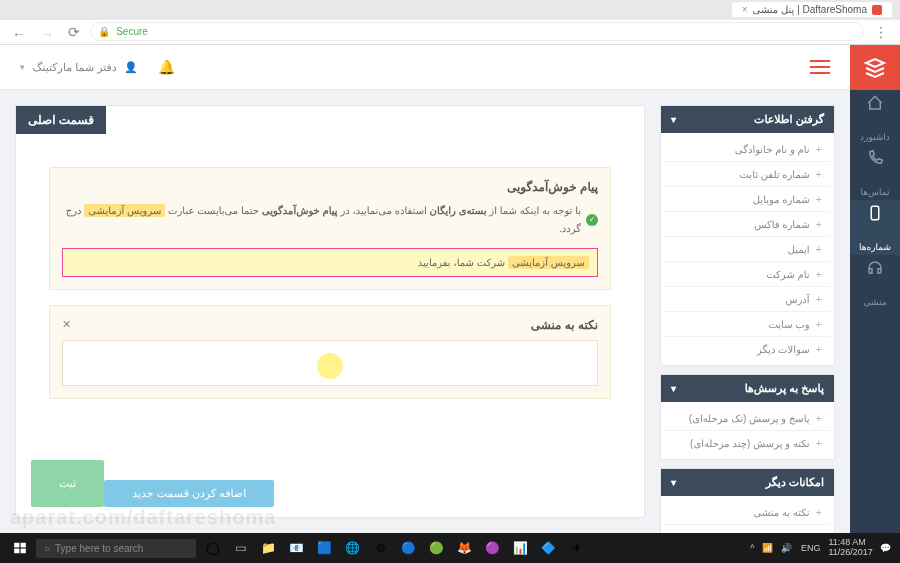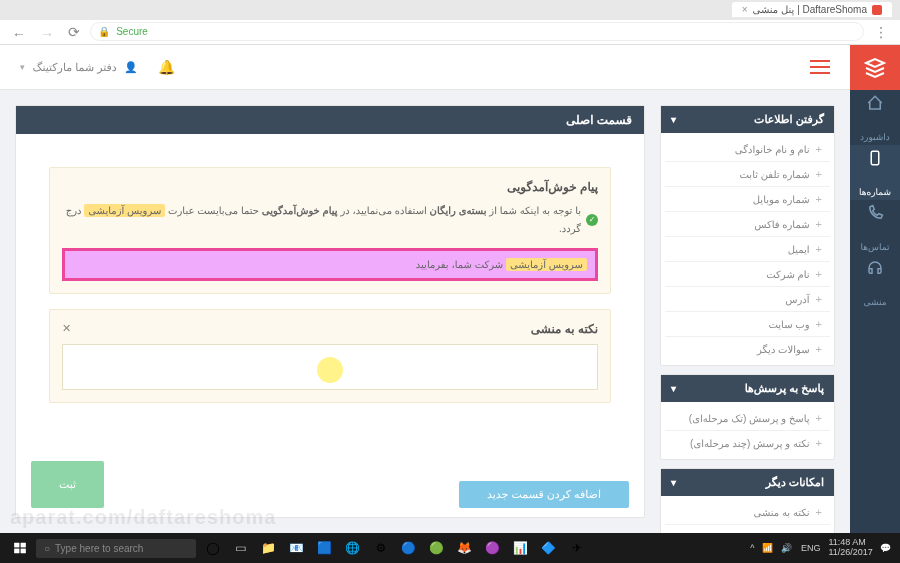--- a/index.html
+++ b/index.html
@@ -35,30 +35,30 @@
 
 .side-panel { width: 175px; display: flex; flex-direction: column; gap: 8px; }
 .panel-section { background: #fff; border: 1px solid #e5e5e5; border-radius: 2px; }
 .panel-header { background: #3b4b5b; color: #fff; padding: 7px 10px; font-size: 11px; font-weight: bold; display: flex; justify-content: space-between; align-items: center; cursor: pointer; }
 .panel-header .chev-icon { font-size: 10px; }
 .panel-body { padding: 4px; }
 .panel-item { padding: 6px 8px; font-size: 10px; color: #888; border-bottom: 1px solid #f0f0f0; display: flex; align-items: center; gap: 6px; cursor: pointer; }
 .panel-item:last-child { border-bottom: none; }
 .plus { color: #bbb; font-size: 11px; }
 
-.main-panel { flex: 1; background: #fff; border: 1px solid #e5e5e5; border-radius: 2px; display: flex; flex-direction: column; }
+.main-panel { flex: 1; background: #fff; border: 1px solid #e5e5e5; border-radius: 2px; display: flex; flex-direction: column; align-items: flex-end; }
 .main-header { background: #3b4b5b; color: #fff; padding: 7px 12px; font-size: 12px; font-weight: bold; }
 .main-body { padding: 33px; flex: 1; }
 
 .form-section { background: #fdf9ee; border: 1px solid #f0e8cf; padding: 12px; margin-bottom: 15px; border-radius: 2px; }
 .form-title { font-size: 12px; font-weight: bold; color: #555; margin-bottom: 8px; }
 .form-note { font-size: 10px; color: #666; margin-bottom: 10px; display: flex; align-items: center; gap: 5px; line-height: 1.8; }
 .check-icon { width: 12px; height: 12px; background: #4caf50; border-radius: 50%; color: #fff; font-size: 8px; display: inline-flex; align-items: center; justify-content: center; flex-shrink: 0; }
 .highlight { background: #ffe082; padding: 1px 4px; border-radius: 2px; }
-.form-input { width: 100%; border: 3px solid #ec4899; padding: 8px; font-size: 10px; background: #f0abfc; color: #666; font-family: inherit; }
+.form-input { width: 100%; border: 1px solid #ec4899; padding: 8px; font-size: 10px; background: #fef9c3; color: #666; font-family: inherit; }
 .close-x { float: left; color: #888; cursor: pointer; font-size: 11px; }
 
 .cursor-highlight { display: inline-block; width: 26px; height: 26px; background: rgba(255,235,59,0.6); border-radius: 50%; position: relative; top: 4px; margin: 0 auto; }
 .input-empty { width: 100%; border: 1px solid #e8e0c5; padding: 8px; font-size: 10px; background: #fff; text-align: center; }
 
 .action-row { padding: 10px 15px; display: flex; justify-content: space-between; }
 .btn { padding: 7px 28px; border: none; border-radius: 2px; font-size: 11px; color: #fff; cursor: pointer; font-family: inherit; }
 .btn-add { background: #7fc8e8; margin-top: 20px; }
 .btn-save { background: #8ed6a8; }
 
@@ -104,31 +104,31 @@
       <svg class="logo-svg" viewBox="0 0 24 24" fill="none" stroke="#fff" stroke-width="2">
           <path d="M3 7l9-4 9 4-9 4-9-4zm0 5l9 4 9-4m-18 5l9 4 9-4"></path>
         </svg>
     </div>
     <div class="nav-icon">
       <svg viewBox="0 0 24 24" fill="none" stroke="currentColor" stroke-width="2">
           <path d="M3 12l9-9 9 9M5 10v10h14V10"></path>
         </svg>
       <span>داشبورد</span>
     </div>
+    <div class="nav-icon">
+      <svg viewBox="0 0 24 24" fill="none" stroke="currentColor" stroke-width="2">
+          <path d="M5 4c0 8 7 15 15 15l2-4-5-2-2 2c-3-1-5-3-6-6l2-2-2-5-4 2z"></path>
+        </svg>
+      <span>تماس‌ها</span>
+    </div>
     <div class="nav-icon active">
       <svg viewBox="0 0 24 24" fill="none" stroke="currentColor" stroke-width="2">
           <rect x="7" y="3" width="10" height="18" rx="2"></rect>
         </svg>
       <span>شماره‌ها</span>
-    </div>
-    <div class="nav-icon">
-      <svg viewBox="0 0 24 24" fill="none" stroke="currentColor" stroke-width="2">
-          <path d="M5 4c0 8 7 15 15 15l2-4-5-2-2 2c-3-1-5-3-6-6l2-2-2-5-4 2z"></path>
-        </svg>
-      <span>تماس‌ها</span>
     </div>
     <div class="nav-icon">
       <svg viewBox="0 0 24 24" fill="none" stroke="currentColor" stroke-width="2">
           <path d="M4 12a8 8 0 0116 0v5a2 2 0 01-2 2h-2v-6h4M4 12v5a2 2 0 002 2h2v-6H4"></path>
         </svg>
       <span>منشی</span>
     </div>
   </div>
 
   <div class="main-area">

